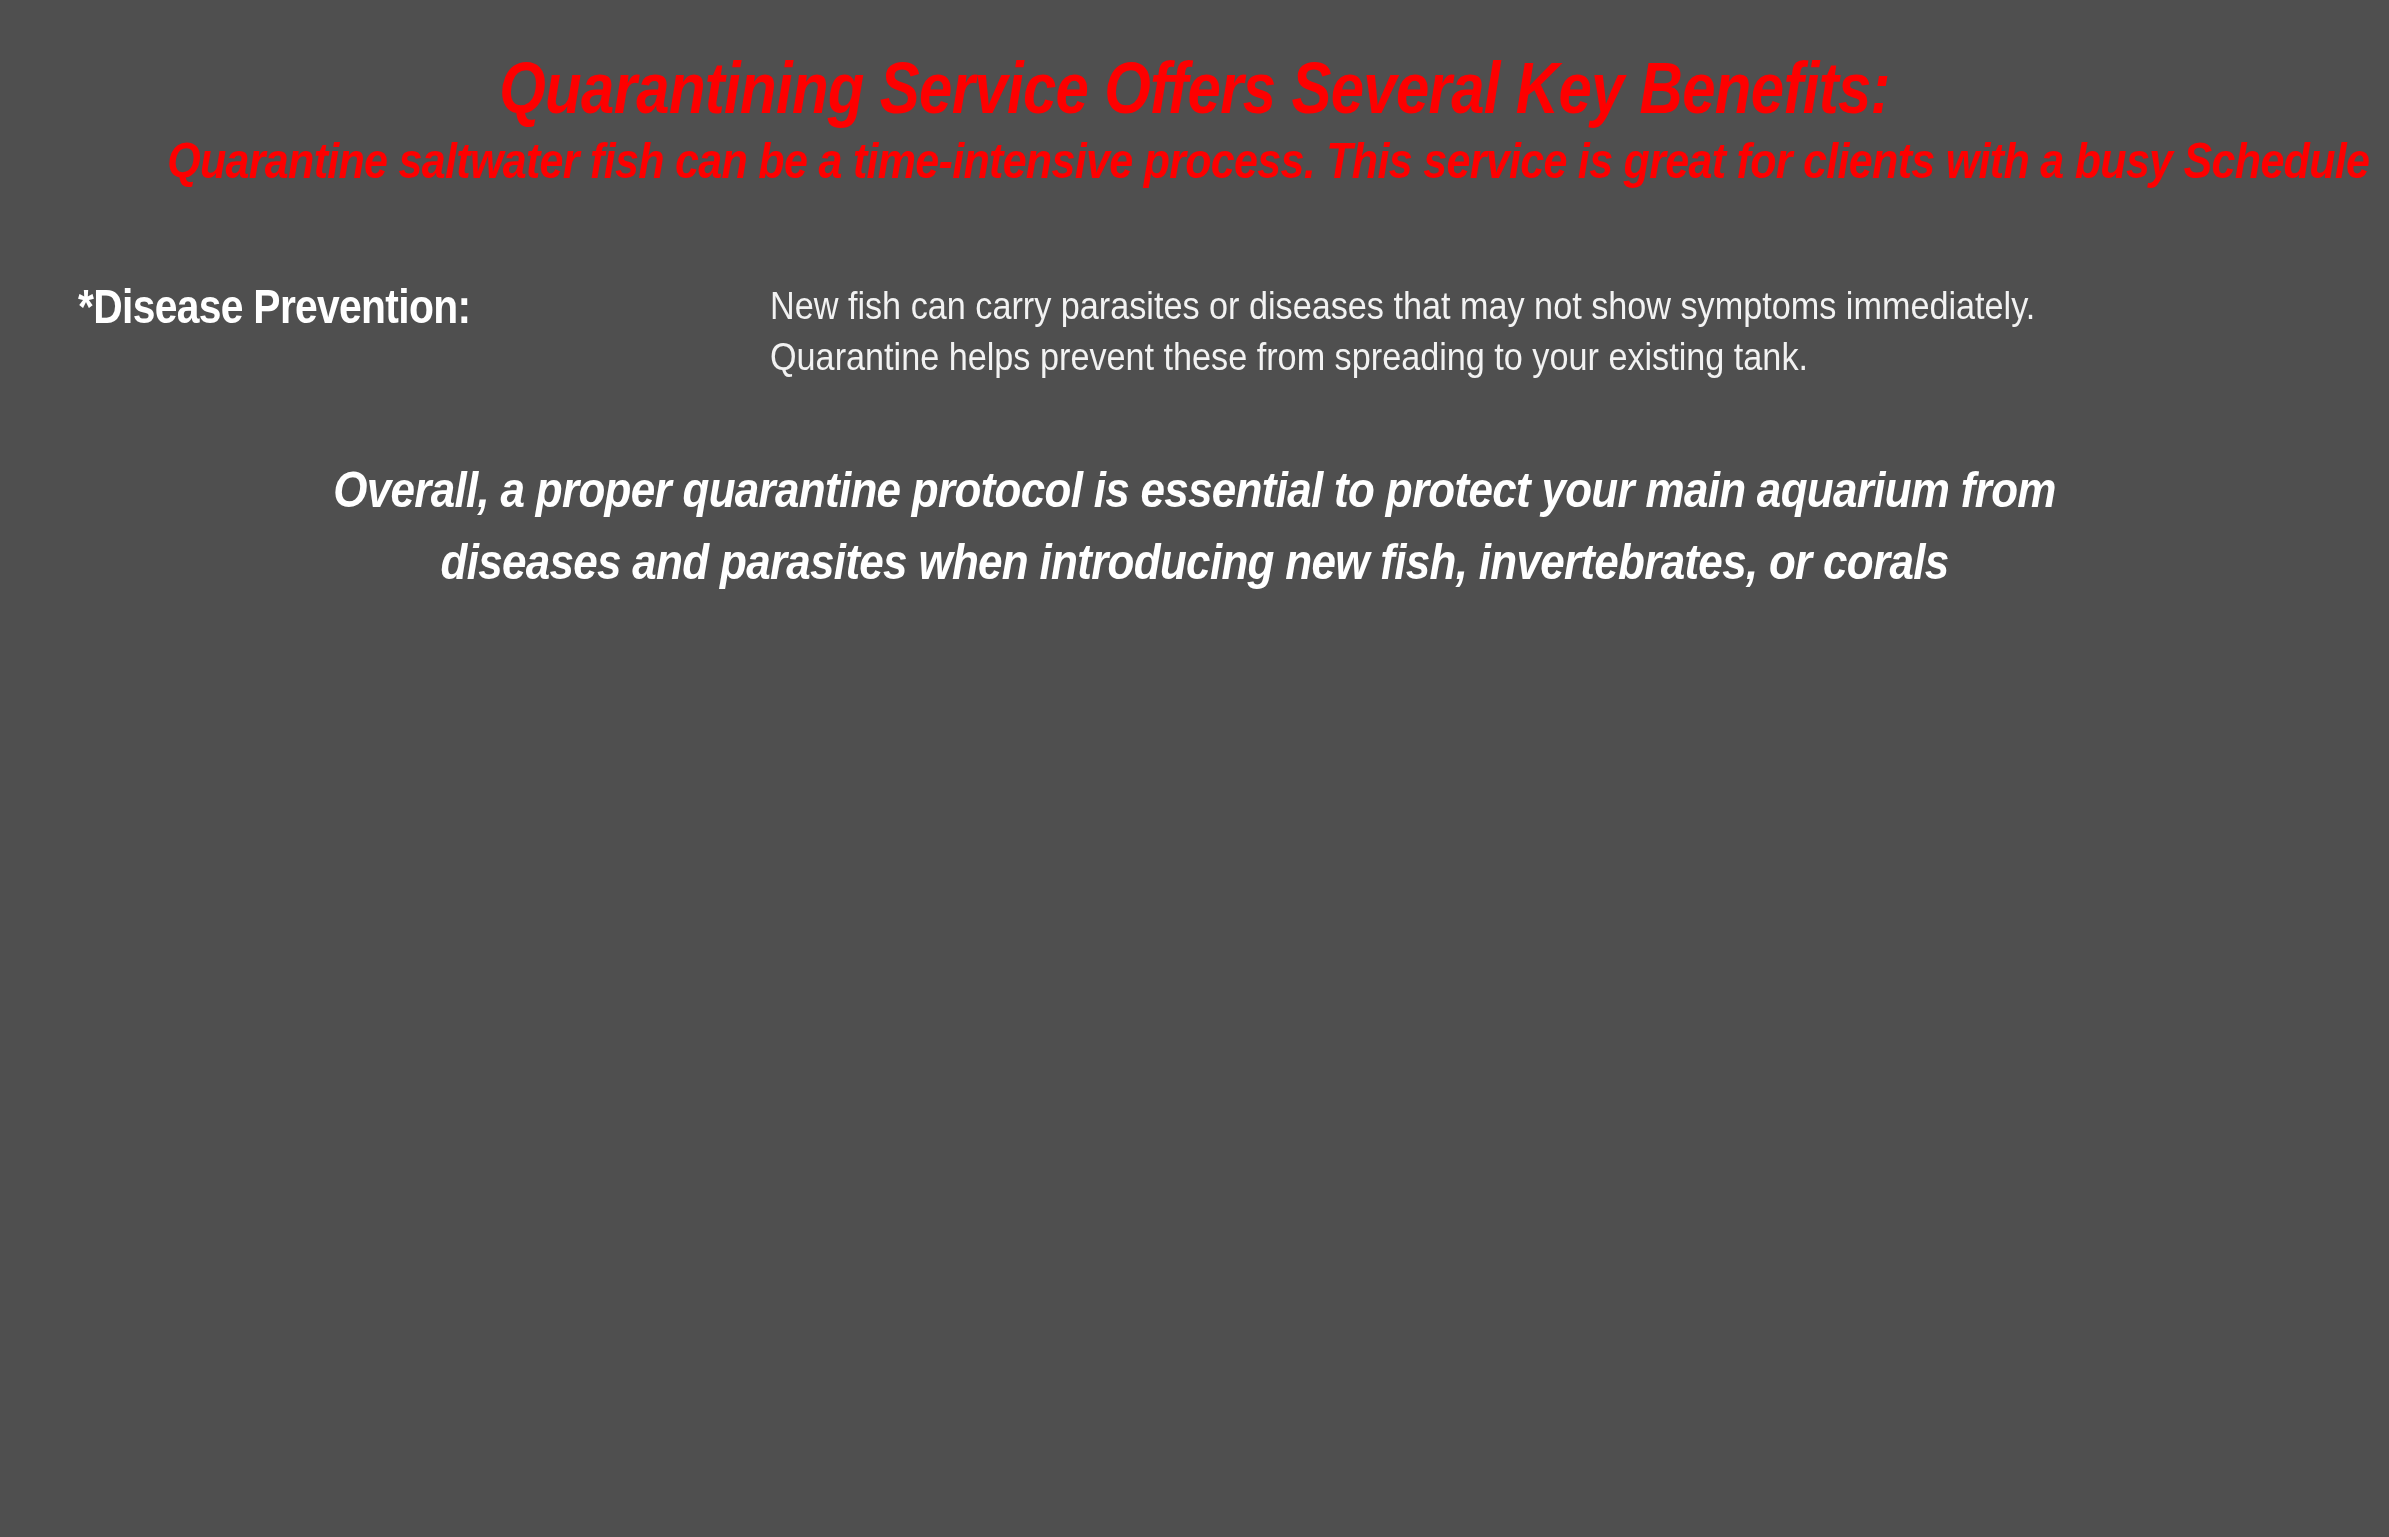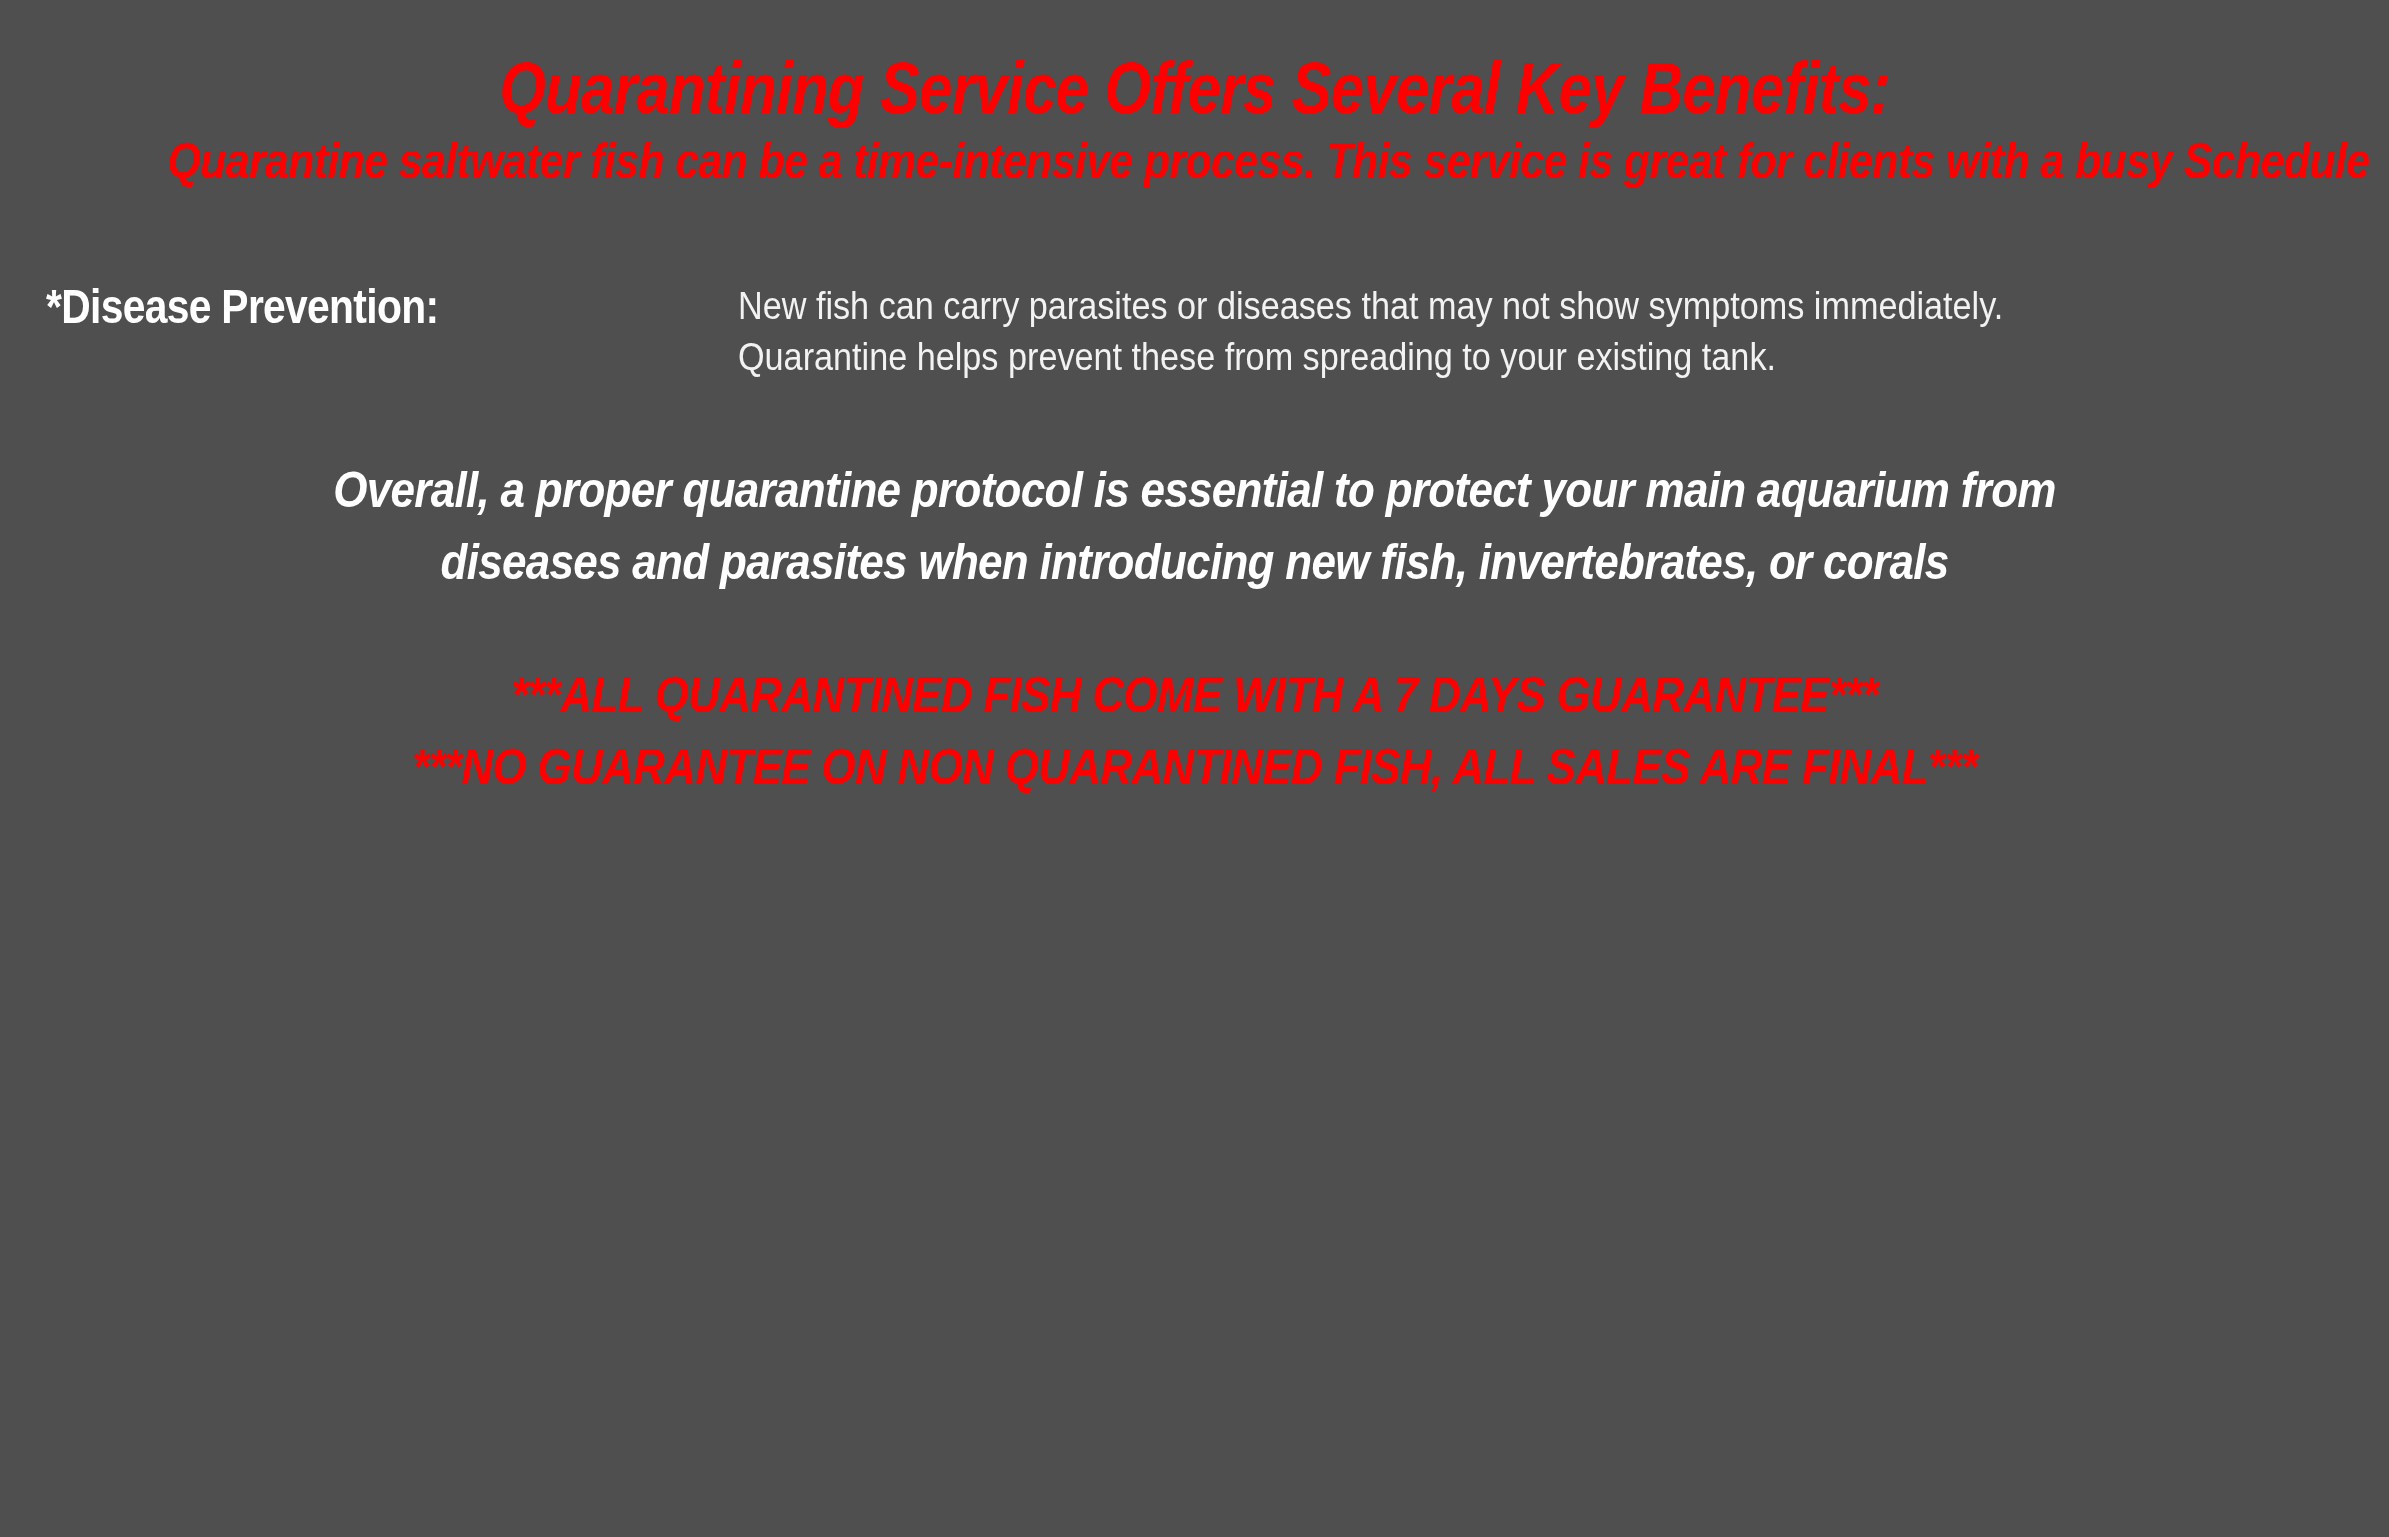--- a/index.html
+++ b/index.html
@@ -39,20 +39,21 @@
     color: #fe0000;
     transform: scaleX(0.86);
     transform-origin: 50% 50%;
     white-space: nowrap;
     letter-spacing: -0.8px;
   }
   
   .benefits {
     margin-top: 90px;
     padding-left: 46px;
+    margin-left: 32px;
   }
   .benefit-row {
     display: flex;
     align-items: flex-start;
     margin-bottom: 68px;
     min-height: 105px;
   }
   .benefit-label {
     flex: 0 0 692px;
     font-size: 48px;
@@ -125,19 +126,15 @@
 
 
 
 
 
   </div>
 
   <div class="summary">Overall, a proper quarantine protocol is essential to protect your main aquarium from
 diseases and parasites when introducing new fish, invertebrates, or corals</div>
 
-  <div class="guarantee">
-    <div class="guarantee-line">***ALL QUARANTINED FISH COME WITH A 7 DAYS GUARANTEE***</div>
-    <div class="guarantee-line">***NO GUARANTEE ON NON QUARANTINED FISH, ALL SALES ARE FINAL***</div>
-  </div>
 
 </div>
 
 
 </body></html>

